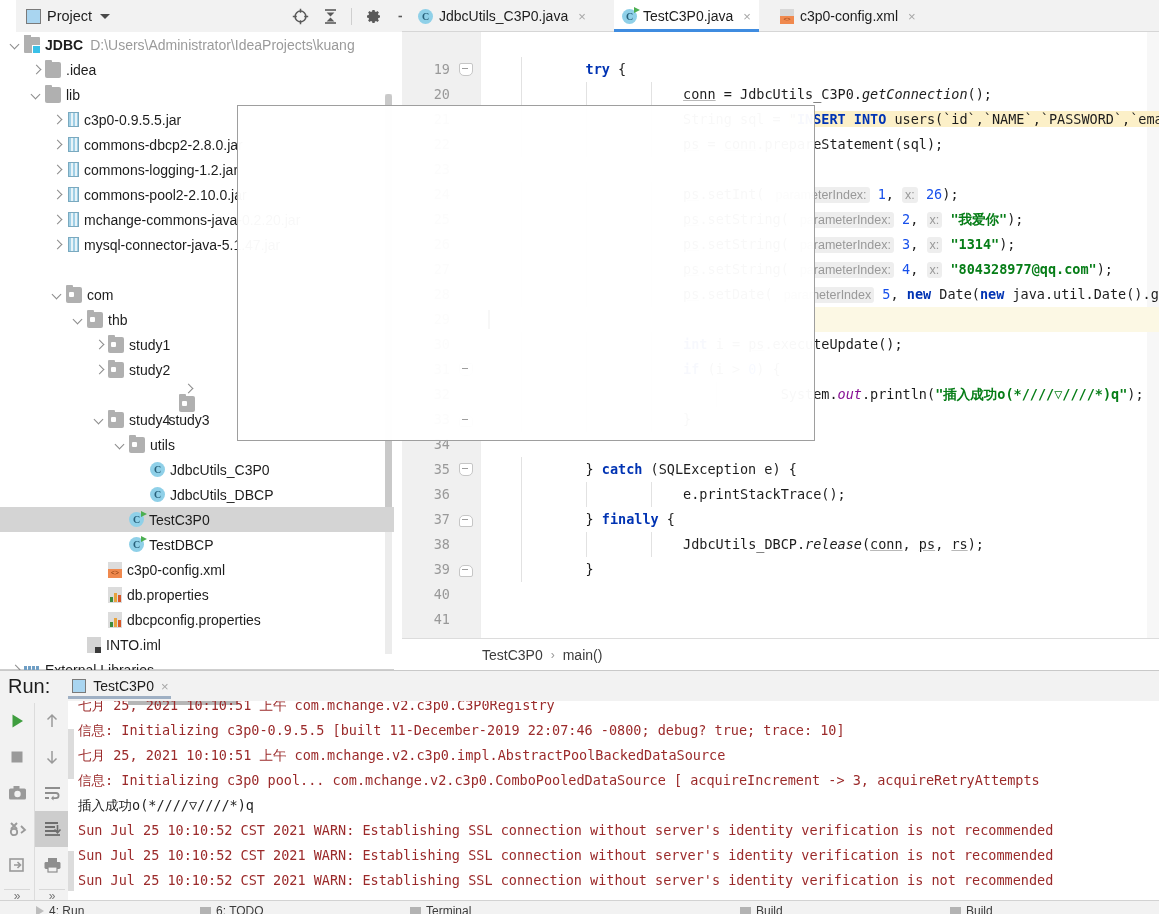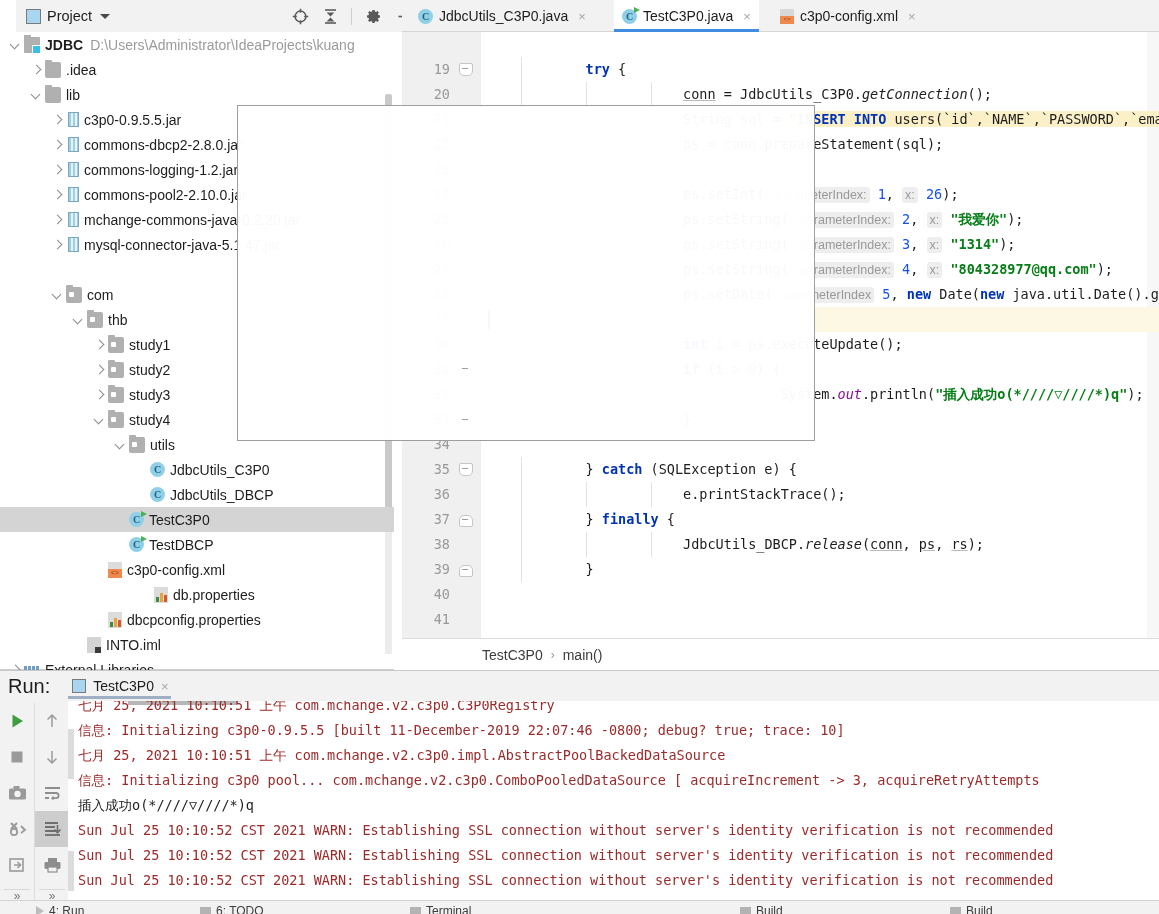--- a/index.html
+++ b/index.html
@@ -280,21 +280,21 @@
         <span class="arrow closed"></span>
         <span class="ic ic-folder pkg"></span>
         <span class="tlabel">study1</span>
       </div>
       <div class="tnode" style="top: 325px; position: absolute; left: 0px; right: 0px;">
         <span style="display: inline-block; width: 92px; flex: 0 0 auto;"></span>
         <span class="arrow closed"></span>
         <span class="ic ic-folder pkg"></span>
         <span class="tlabel">study2</span>
       </div>
-      <div class="tnode" style="top: 350px; position: absolute; left: 0px; right: 16px;">
+      <div class="tnode" style="top: 350px; position: absolute; left: 0px; right: 16px; flex-direction: column;">
         <span style="display: inline-block; width: 92px; flex: 0 0 auto;"></span>
         <span class="arrow closed"></span>
         <span class="ic ic-folder pkg"></span>
         <span class="tlabel">study3</span>
       </div>
       <div class="tnode" style="top: 375px; position: absolute; left: 0px; right: 0px;">
         <span style="display: inline-block; width: 92px; flex: 0 0 auto;"></span>
         <span class="arrow open"></span>
         <span class="ic ic-folder pkg"></span>
         <span class="tlabel">study4</span>
@@ -328,21 +328,21 @@
         <span class="arrow"></span>
         <span class="ic-cls run" style="margin-right: 5px; position: relative;">C</span>
         <span class="tlabel">TestDBCP</span>
       </div>
       <div class="tnode" style="top: 525px; position: absolute; left: 0px; right: 0px;">
         <span style="display: inline-block; width: 92px; flex: 0 0 auto;"></span>
         <span class="arrow"></span>
         <span class="ic ic-xmlf"></span>
         <span class="tlabel">c3p0-config.xml</span>
       </div>
-      <div class="tnode" style="top: 550px; position: absolute; left: 0px; right: 0px; padding-left: 46px;">
+      <div class="tnode" style="top: 550px; position: absolute; left: 0px; right: 0px;">
         <span style="display: inline-block; width: 92px; flex: 0 0 auto;"></span>
         <span class="arrow"></span>
         <span class="ic ic-prop"></span>
         <span class="tlabel">db.properties</span>
       </div>
       <div class="tnode" style="top: 575px; position: absolute; left: 0px; right: 0px;">
         <span style="display: inline-block; width: 92px; flex: 0 0 auto;"></span>
         <span class="arrow"></span>
         <span class="ic ic-prop"></span>
         <span class="tlabel">dbcpconfig.properties</span>

